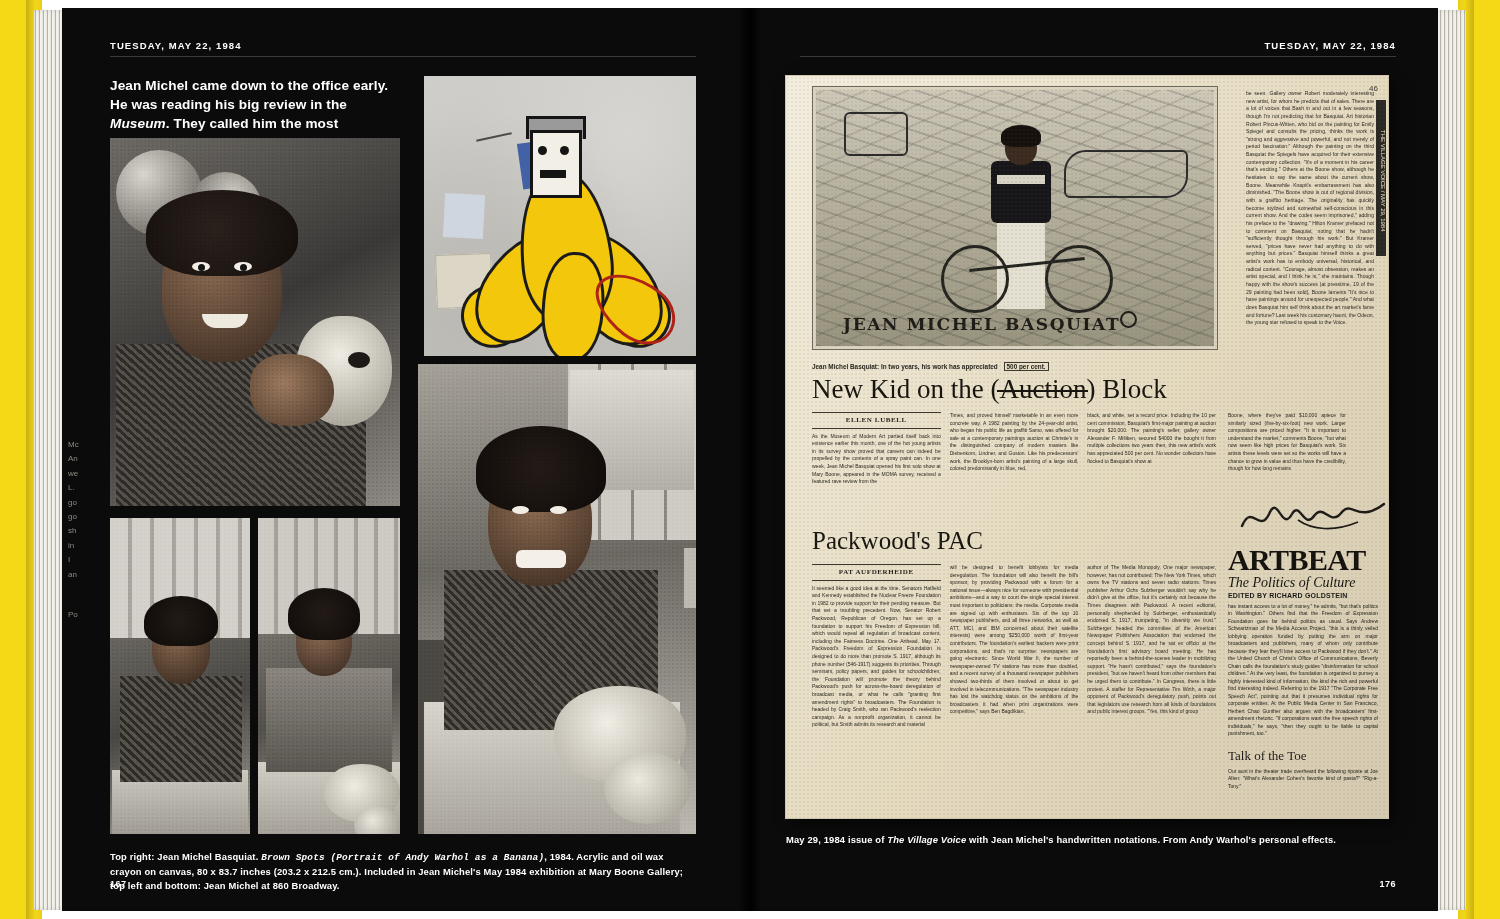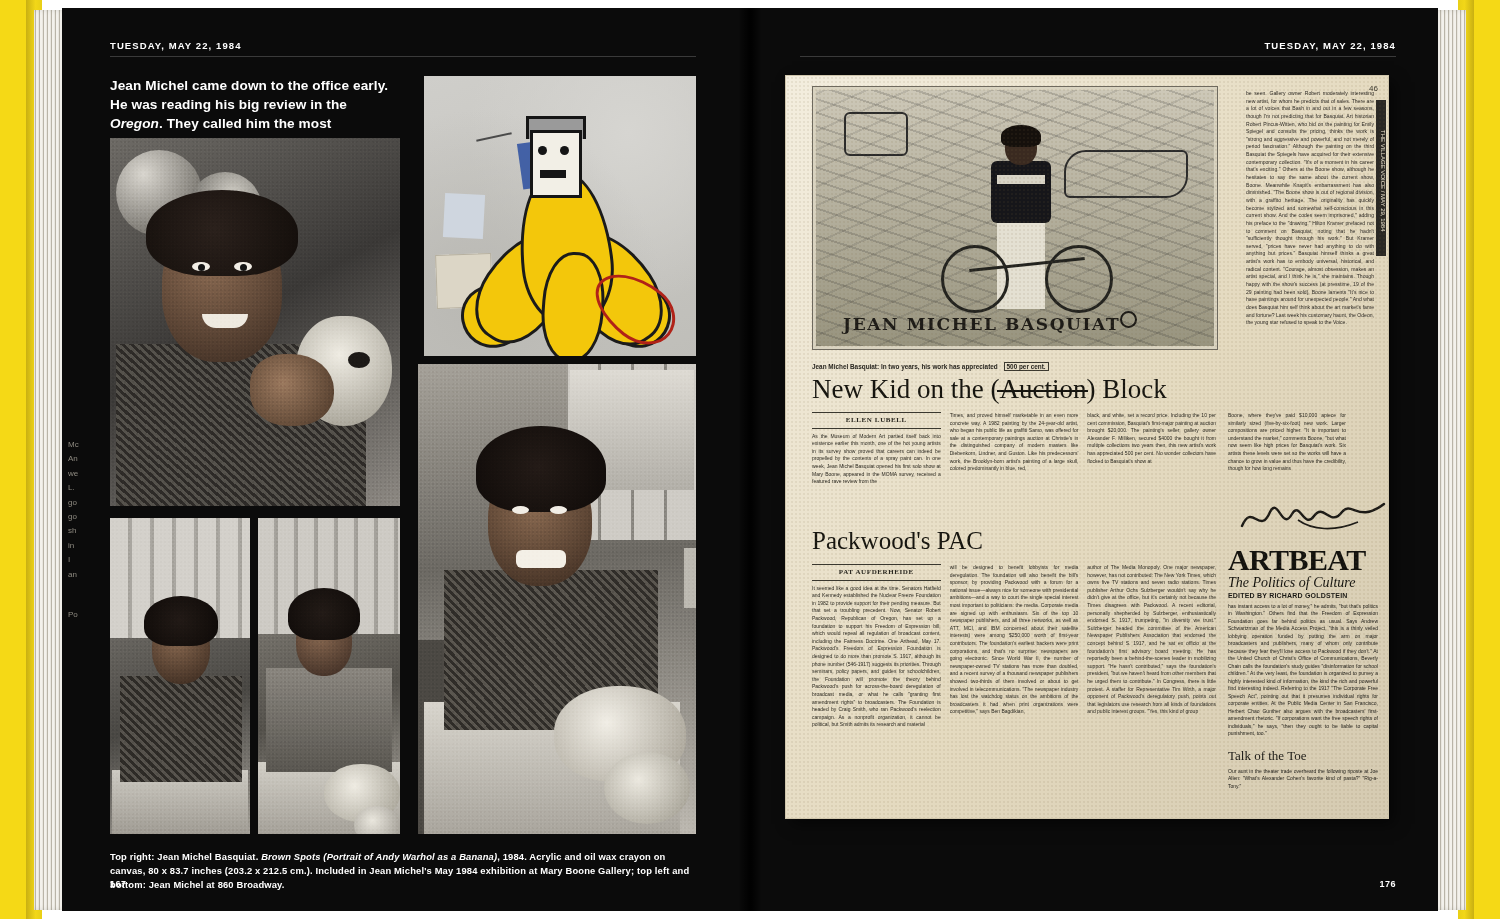--- a/index.html
+++ b/index.html
@@ -160,21 +160,21 @@
     background:linear-gradient(180deg,#8b8780,#5a5751);}
   .d-pants{position:absolute;left:0px;top:244px;width:142px;height:72px;background:linear-gradient(180deg,#d2cfc7,#a6a29a);}
   .d-dog{position:absolute;left:66px;top:246px;width:76px;height:58px;border-radius:48%;
     background:radial-gradient(circle at 40% 38%,#efece3,#a09c90);}
   .d-dog2{position:absolute;left:96px;top:288px;width:46px;height:38px;border-radius:50%;
     background:radial-gradient(circle at 40% 38%,#eae7de,#96928a);}
 
   
   .caption-left{position:absolute;left:48px;top:842px;width:586px;color:#fff;
     font-size:9.4px;line-height:1.5;font-weight:700;letter-spacing:.15px;}
-  .caption-left i{font-style:italic;}
+  .caption-left i{font-style:italic;font-family:Liberation Mono, monospace;}
   .folio{position:absolute;bottom:22px;font-size:9px;color:#fff;font-weight:700;letter-spacing:.5px;}
   .folio.l{left:48px;}
   .folio.r{right:42px;}
 
   
   .news{position:absolute;left:44px;top:68px;width:602px;height:742px;
     background:#efe7d2;box-shadow:0 0 0 1px #cfc5ab, 6px 6px 14px rgba(0,0,0,.55);
     overflow:hidden;color:#1b1a16;}
   .news-grain{position:absolute;inset:0;pointer-events:none;
     background-image:radial-gradient(rgba(120,100,60,.10) 1px,transparent 1px);
@@ -280,21 +280,21 @@
         <div>in</div>
         <div>I</div>
         <div>an</div>
         <div style="margin-top:26px">Po</div>
       </div>
 
       <div class="runhead l">TUESDAY, MAY 22, 1984</div>
       <div class="rule l"></div>
 
       <div class="quote">
-        Jean Michel came down to the office early. He was reading his big review in the <i>Oregon</i>. They called him the most promising artist on the scene. And at least they didn't mention me and say he shouldn't be hanging around with me the way the <i>New York Times</i> thing did.
+        Jean Michel came down to the office early. He was reading his big review in the <i>Museum</i>. They called him the most promising artist on the scene. And at least they didn't mention me and say he shouldn't be hanging around with me the way the <i>New York Times</i> thing did.
       </div>
 
       <div class="art-banana">
         <div class="bn-wall"></div>
         <div class="bn-patch"></div>
         <div class="bn-patch2"></div>
         <div class="bn-blue"></div>
         <div class="bn-scrawl"></div>
         <div class="petal p5"></div>
         <div class="petal p6"></div>
@@ -454,19 +454,22 @@
           <h2>The Politics of Culture</h2>
           <div class="ed">EDITED BY RICHARD GOLDSTEIN</div>
           <div class="body">has instant access to a lot of money," he admits, "but that's politics in Washington." Others find that the Freedom of Expression Foundation goes far behind politics as usual. Says Andrew Schwartzman of the Media Access Project, "this is a thinly veiled lobbying operation funded by putting the arm on major broadcasters and publishers, many of whom only contribute because they fear they'll lose access to Packwood if they don't." At the United Church of Christ's Office of Communications, Beverly Chain calls the foundation's study guides "disinformation for school children." At the very least, the foundation is organized to purvey a highly interested kind of information, the kind the rich and powerful find interesting indeed. Referring to the 1917 "The Corporate Free Speech Act", pointing out that it presumes individual rights for corporate entities. At the Public Media Center in San Francisco, Herbert Chao Gunther also argues with the broadcasters' first-amendment rhetoric. "If corporations want the free speech rights of individuals," he says, "then they ought to be liable to capital punishment, too."</div>
           <div class="talk">Talk of the Toe</div>
           <div class="body">Our aunt in the theater trade overheard the following riposte at Joe Allen: "What's Alexander Cohen's favorite kind of pasta?" "Rig-a-Tony."</div>
         </div>
 
         <div class="news-grain"></div>
       </div>
 
+      <div class="caption-right">
+        May 29, 1984 issue of <i>The Village Voice</i> with Jean Michel's handwritten notations. From Andy Warhol's personal effects.
+      </div>
 
       <div class="folio r">176</div>
     </div>
 
     <div class="gutter"></div>
   </div>
 </div>
 
 </body></html>

